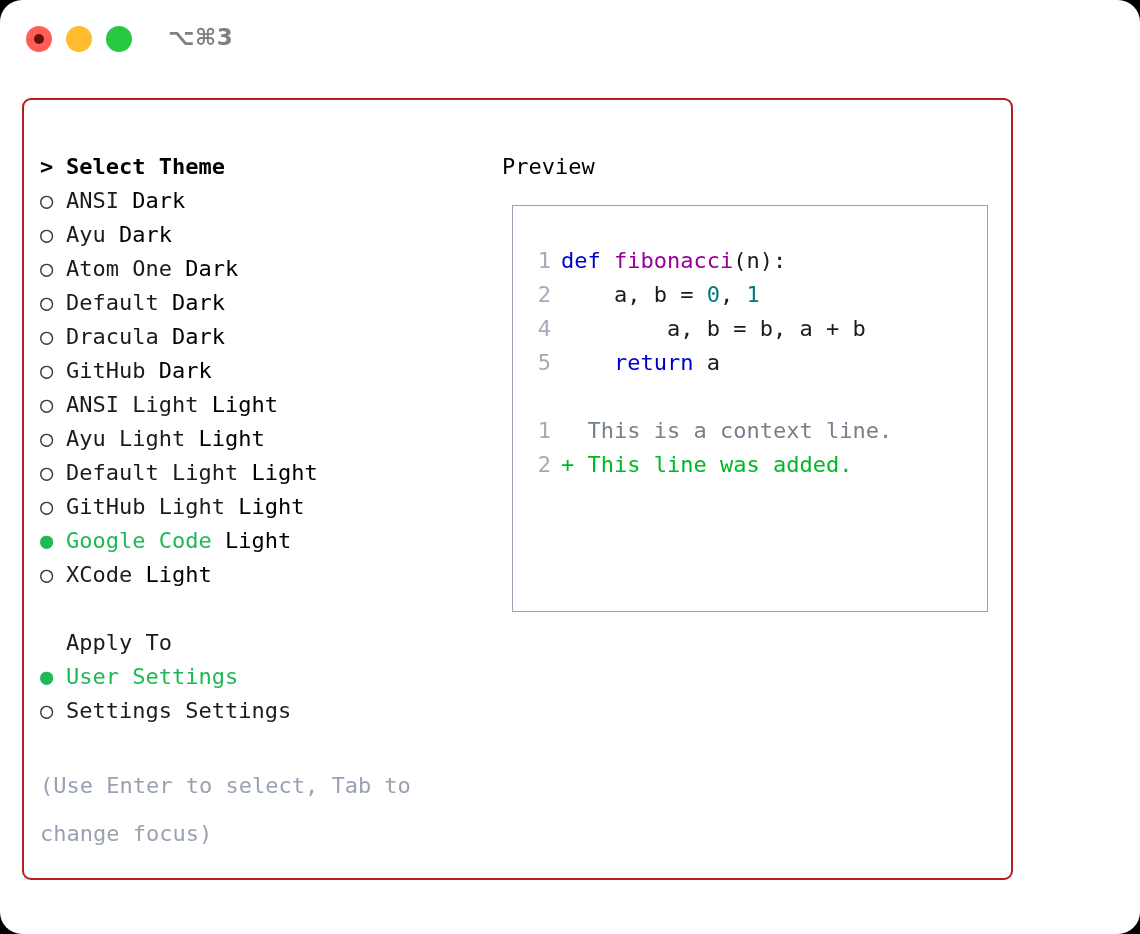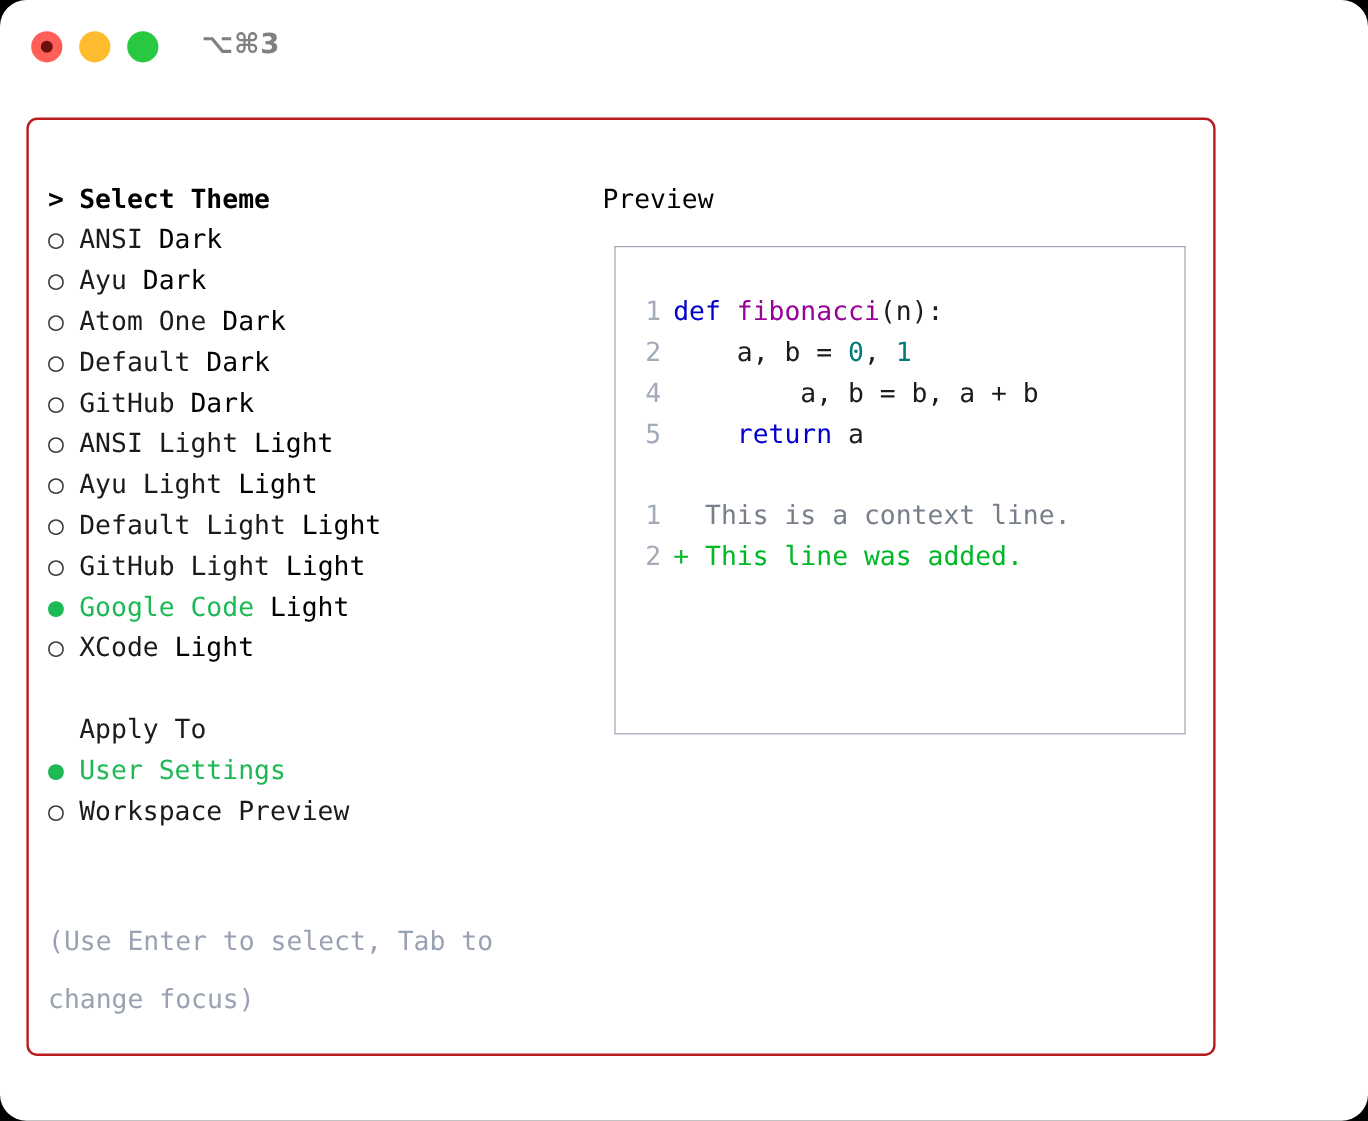--- a/index.html
+++ b/index.html
@@ -182,36 +182,37 @@
 
     <div id="left-col">
 
       <div class="row hdr"><span class="marker caret">&gt;</span><span>Select Theme</span></div>
 
       <div id="theme-list">
           <div class="row"><span class="marker">○</span><span class="name">ANSI</span><span class="variant"> Dark</span></div>
           <div class="row"><span class="marker">○</span><span class="name">Ayu</span><span class="variant"> Dark</span></div>
           <div class="row"><span class="marker">○</span><span class="name">Atom One</span><span class="variant"> Dark</span></div>
           <div class="row"><span class="marker">○</span><span class="name">Default</span><span class="variant"> Dark</span></div>
+          <div class="row"><span class="marker">○</span><span class="name">Dracula</span><span class="variant"> Dark</span></div>
           <div class="row"><span class="marker">○</span><span class="name">GitHub</span><span class="variant"> Dark</span></div>
           <div class="row"><span class="marker">○</span><span class="name">ANSI Light</span><span class="variant"> Light</span></div>
           <div class="row"><span class="marker">○</span><span class="name">Ayu Light</span><span class="variant"> Light</span></div>
           <div class="row"><span class="marker">○</span><span class="name">Default Light</span><span class="variant"> Light</span></div>
           <div class="row"><span class="marker">○</span><span class="name">GitHub Light</span><span class="variant"> Light</span></div>
           <div class="row"><span class="marker sel">●</span><span class="name sel">Google Code</span><span class="variant"> Light</span></div>
           <div class="row"><span class="marker">○</span><span class="name">XCode</span><span class="variant"> Light</span></div>
         </div>
 
       <div class="spacer-sm"></div>
 
       <div class="row"><span class="marker"></span><span>Apply To</span></div>
 
       <div id="apply-list">
           <div class="row"><span class="marker sel">●</span><span class="name sel">User Settings</span></div>
-          <div class="row"><span class="marker">○</span><span class="name">Workspace Preview</span></div>
+          <div class="row"><span class="marker">○</span><span class="name">Settings Settings</span></div>
         </div>
     </div>
 
     <div id="hint">(Use Enter to select, Tab to change focus)</div>
 
     <div id="right-col">
       <div id="preview-title">Preview</div>
 
       <div id="preview-box">
         <div id="code-area">

